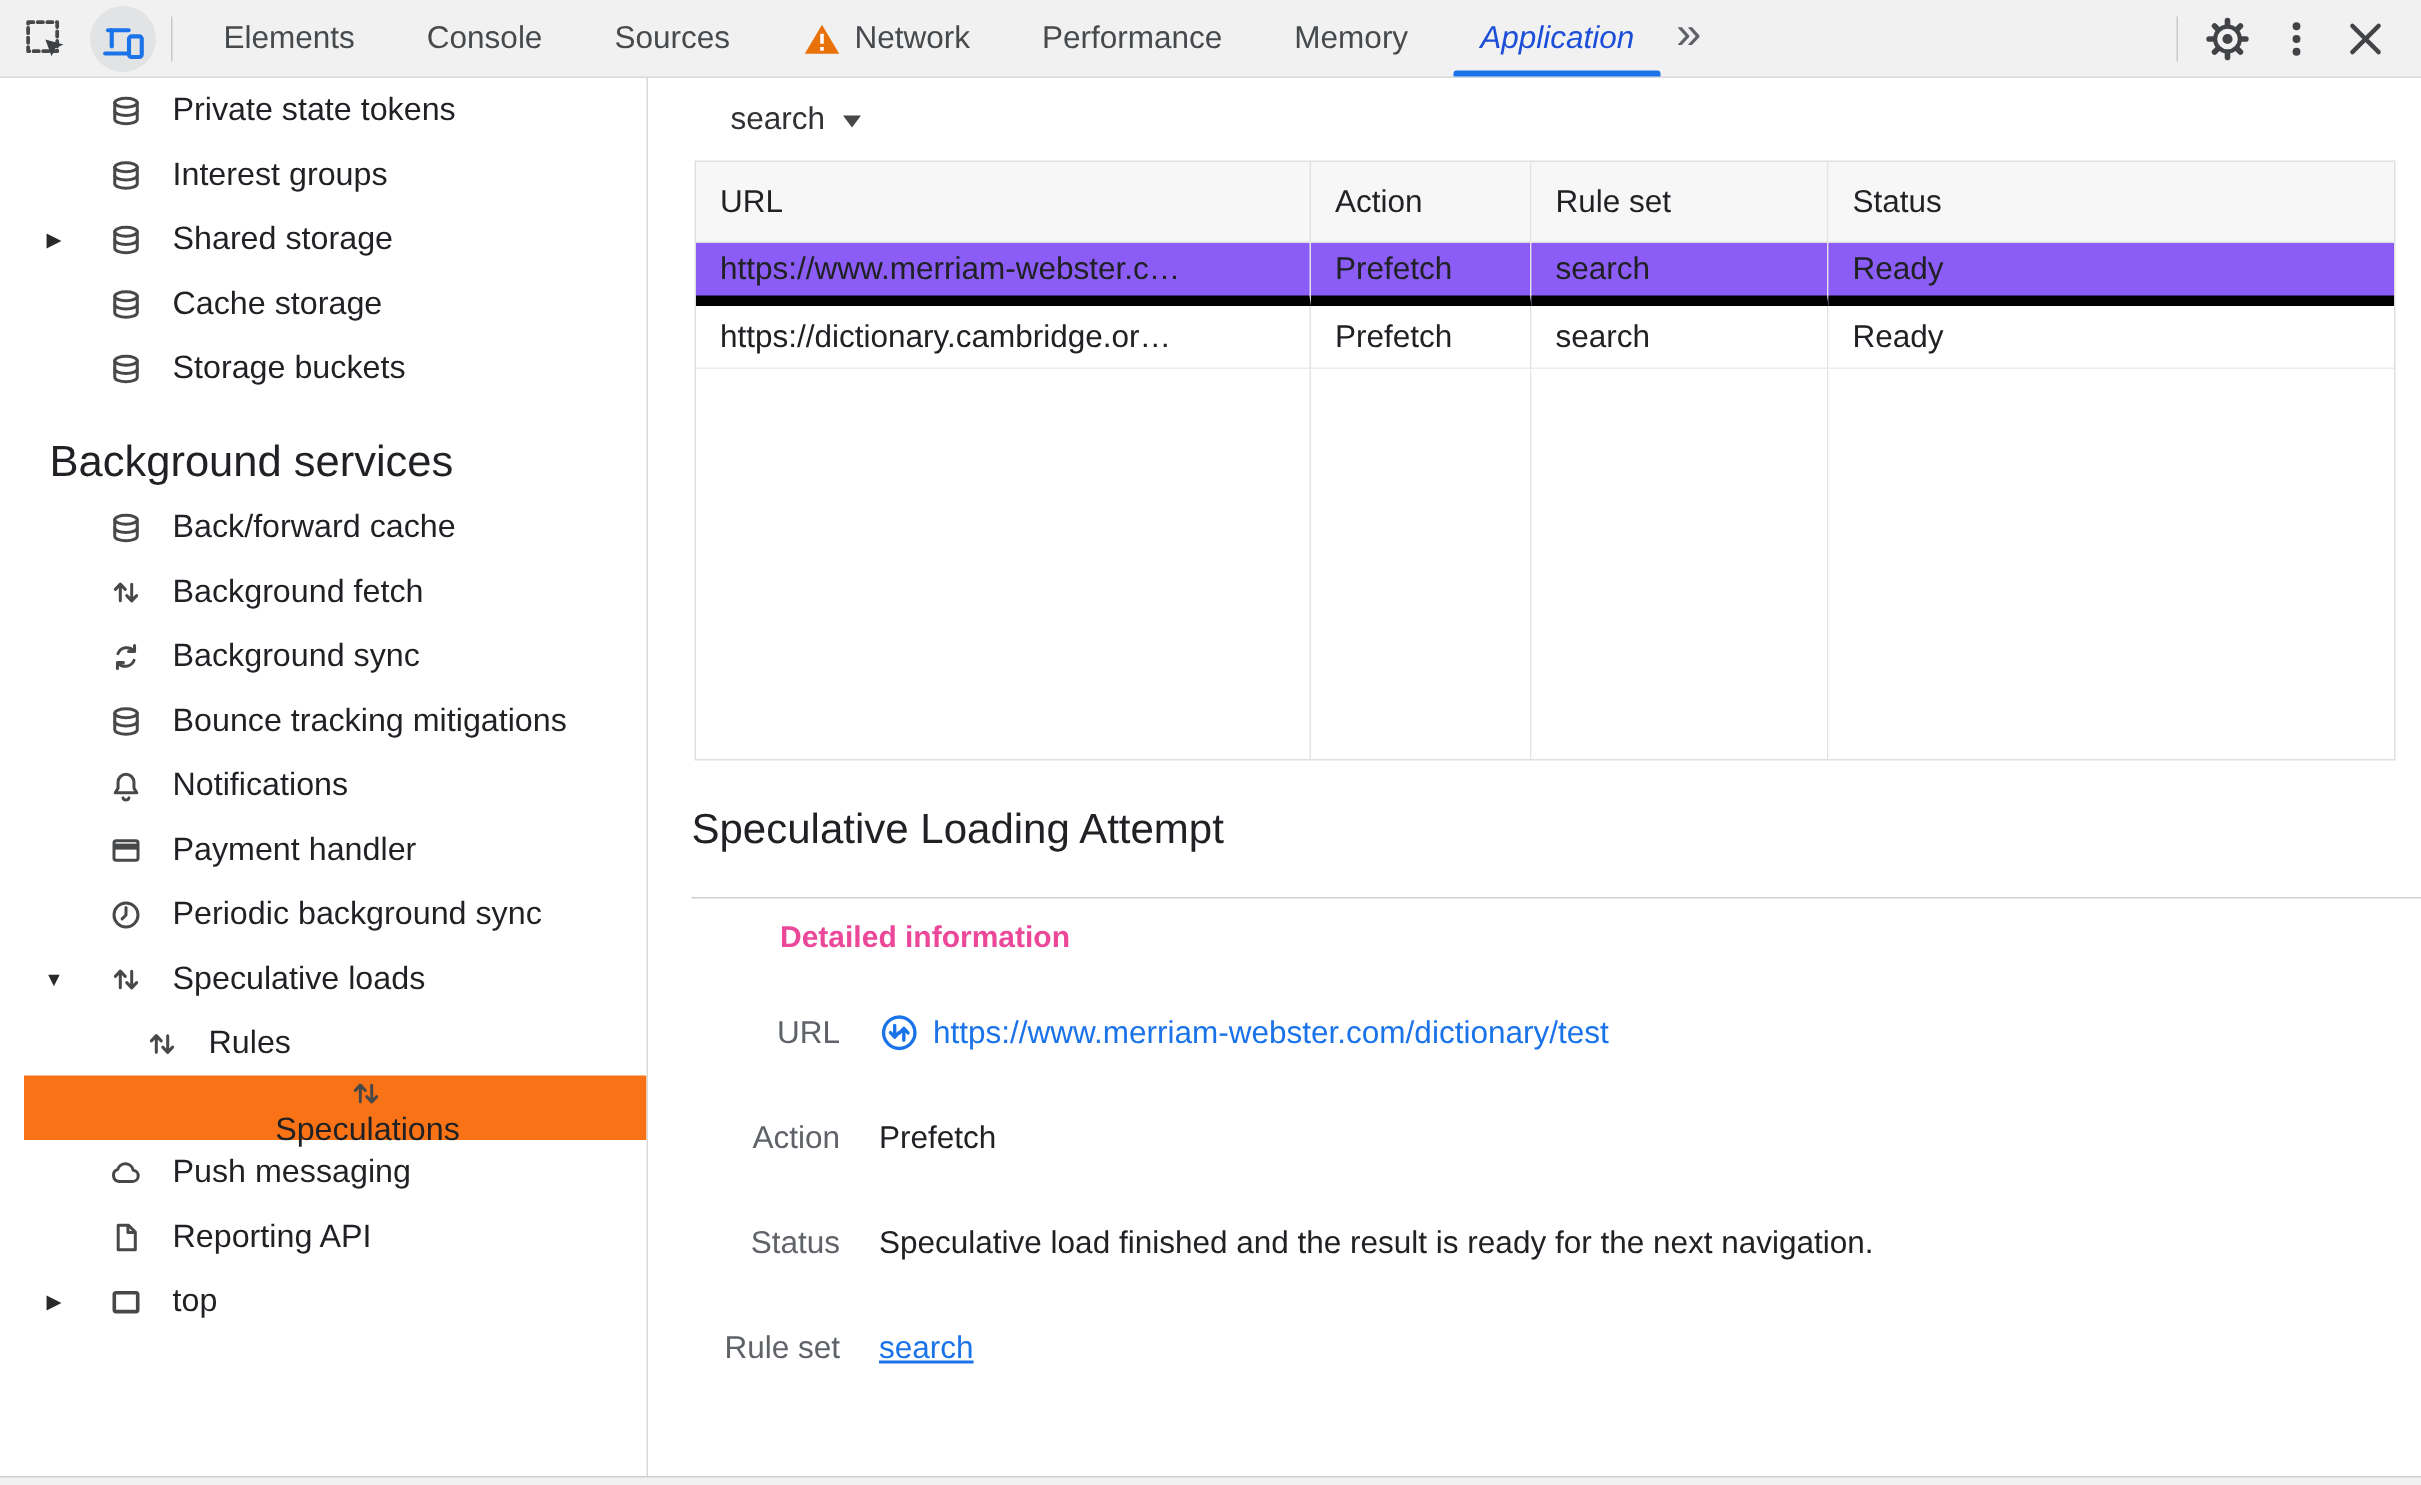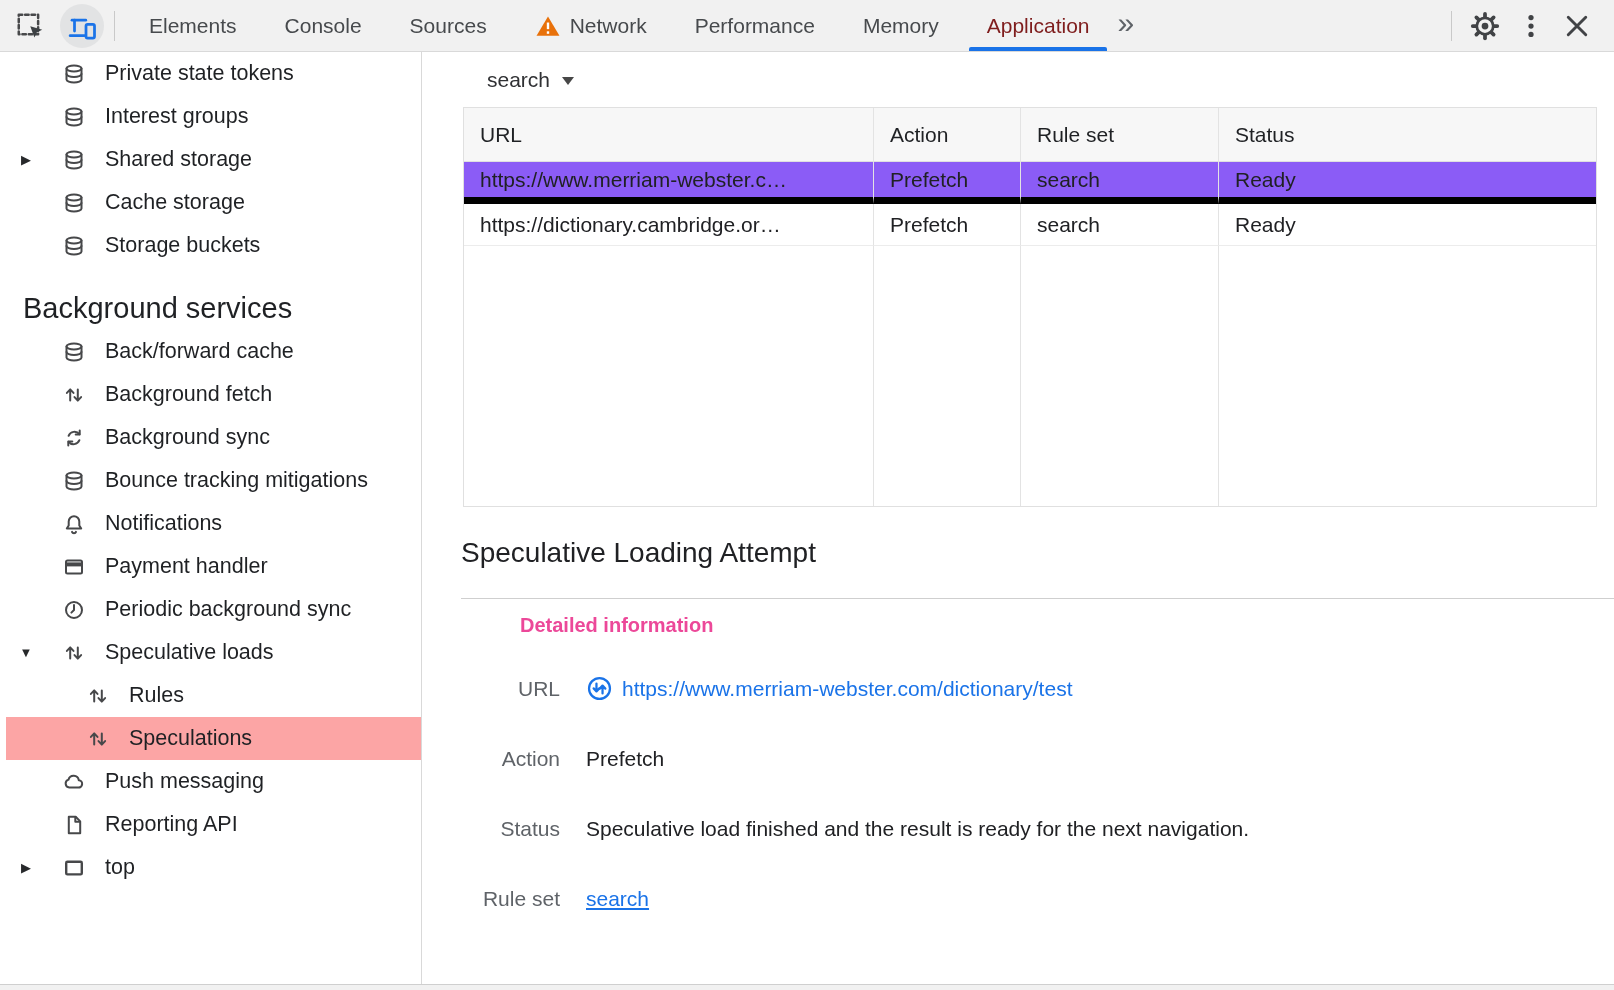--- a/index.html
+++ b/index.html
@@ -11,38 +11,38 @@
   .toolbar { position:absolute; top:0; left:0; width:100%; height:52px;
     background:#f1f1f1; border-bottom:1px solid #d9d9d9;
     display:flex; align-items:center; }
   .tool-btn { width:44px; height:44px; display:flex; align-items:center; justify-content:center;
     margin-left:8px; border-radius:50%; flex:0 0 auto; }
   .tool-btn.active { background:#e2e3e4; }
   .vsep { width:1px; height:30px; background:#c9c9c9; margin:0 10px; flex:0 0 auto; }
   .tabs { display:flex; align-items:stretch; height:100%; }
   .tab { position:relative; display:flex; align-items:center; gap:9px;
     padding:0 24px; font-size:21px; color:#474a4d; cursor:default;justify-content:flex-end; }
-  .tab.active { color:#7f1d1d; }
+  .tab.active { color:#1d4ed8;font-style:italic; }
   .tab.active .underline { position:absolute; left:6px; right:6px; bottom:0; height:4px;
     background:#1a73e8; border-radius:2px 2px 0 0; }
   .more-tabs { font-size:30px; color:#5f6368; padding:0 10px 6px 4px; }
   .toolbar-right { margin-left:auto; display:flex; align-items:center; height:100%; padding-right:14px; }
   .icon-btn { width:46px; height:46px; display:flex; align-items:center; justify-content:center; }
 
   
-  .sidebar { position:absolute; top:52px; left:6px; width:416px; bottom:6px;
+  .sidebar { position:absolute; top:52px; left:16px; width:416px; bottom:6px;
     background:#fff; border-right:1px solid #d9d9d9; overflow:hidden; }
   .tree { padding-top:0; }
   .trow { display:flex; align-items:center; height:43px; white-space:nowrap;
     font-size:21.5px; color:#1f2124; }
   .trow .arrow { width:40px; flex:0 0 auto; text-align:center; font-size:13px; color:#27292b; }
   .trow .ic { width:24px; height:24px; flex:0 0 auto; margin-left:16px; }
   .trow .lbl { margin-left:19px; }
   .trow.lvl2 { padding-left:24px; }
-  .trow.selected { background:#fca5a5; }
+  .trow.selected { background:#f97316;flex-direction:column; }
   .shead { height:43px; display:flex; align-items:center; padding-left:17px;
     font-size:29px; color:#1f2124; }
   .gap20 { margin-top:20px; }
   .gap22 { margin-top:22px; }
   svg.ic, svg.tico { stroke:#47484a; fill:none; stroke-width:2; stroke-linecap:round; stroke-linejoin:round; }
 
   
   .main { position:absolute; top:52px; left:461px; right:0; bottom:6px; background:#fff; }
   .filterbar { height:55px; display:flex; align-items:center; padding-left:26px; }
   .filter { display:flex; align-items:center; gap:12px; font-size:21px; color:#303134; }

